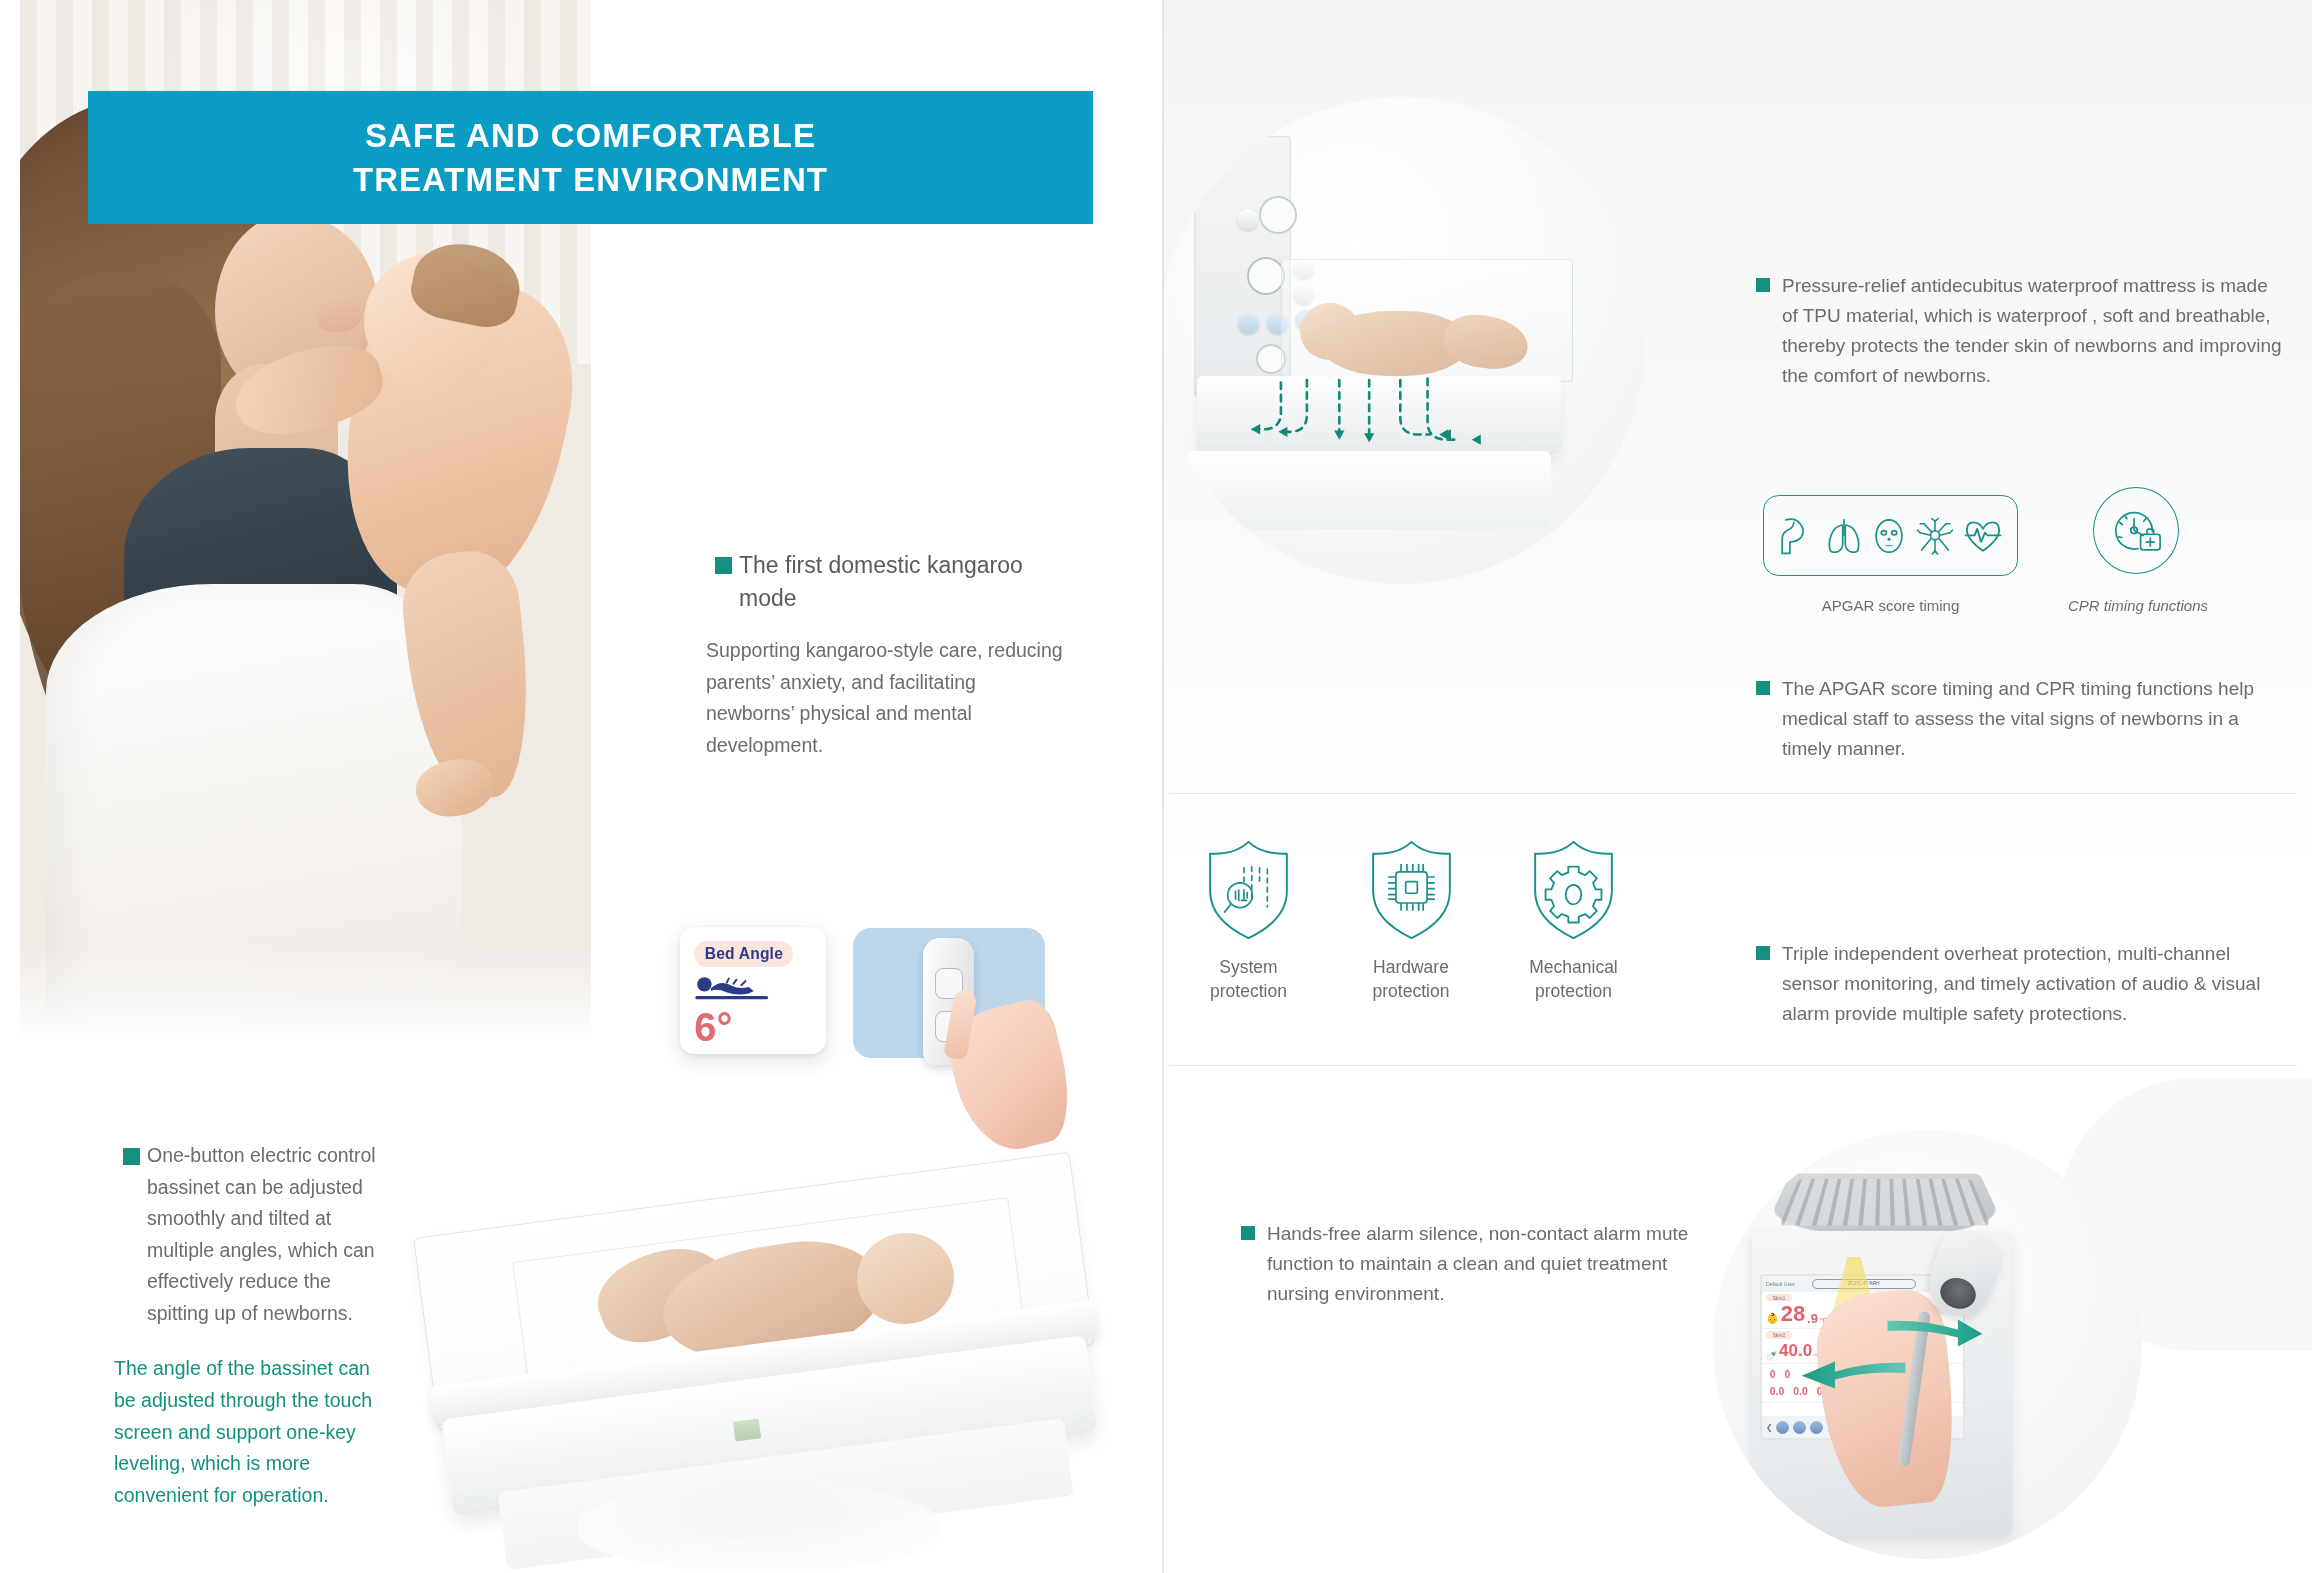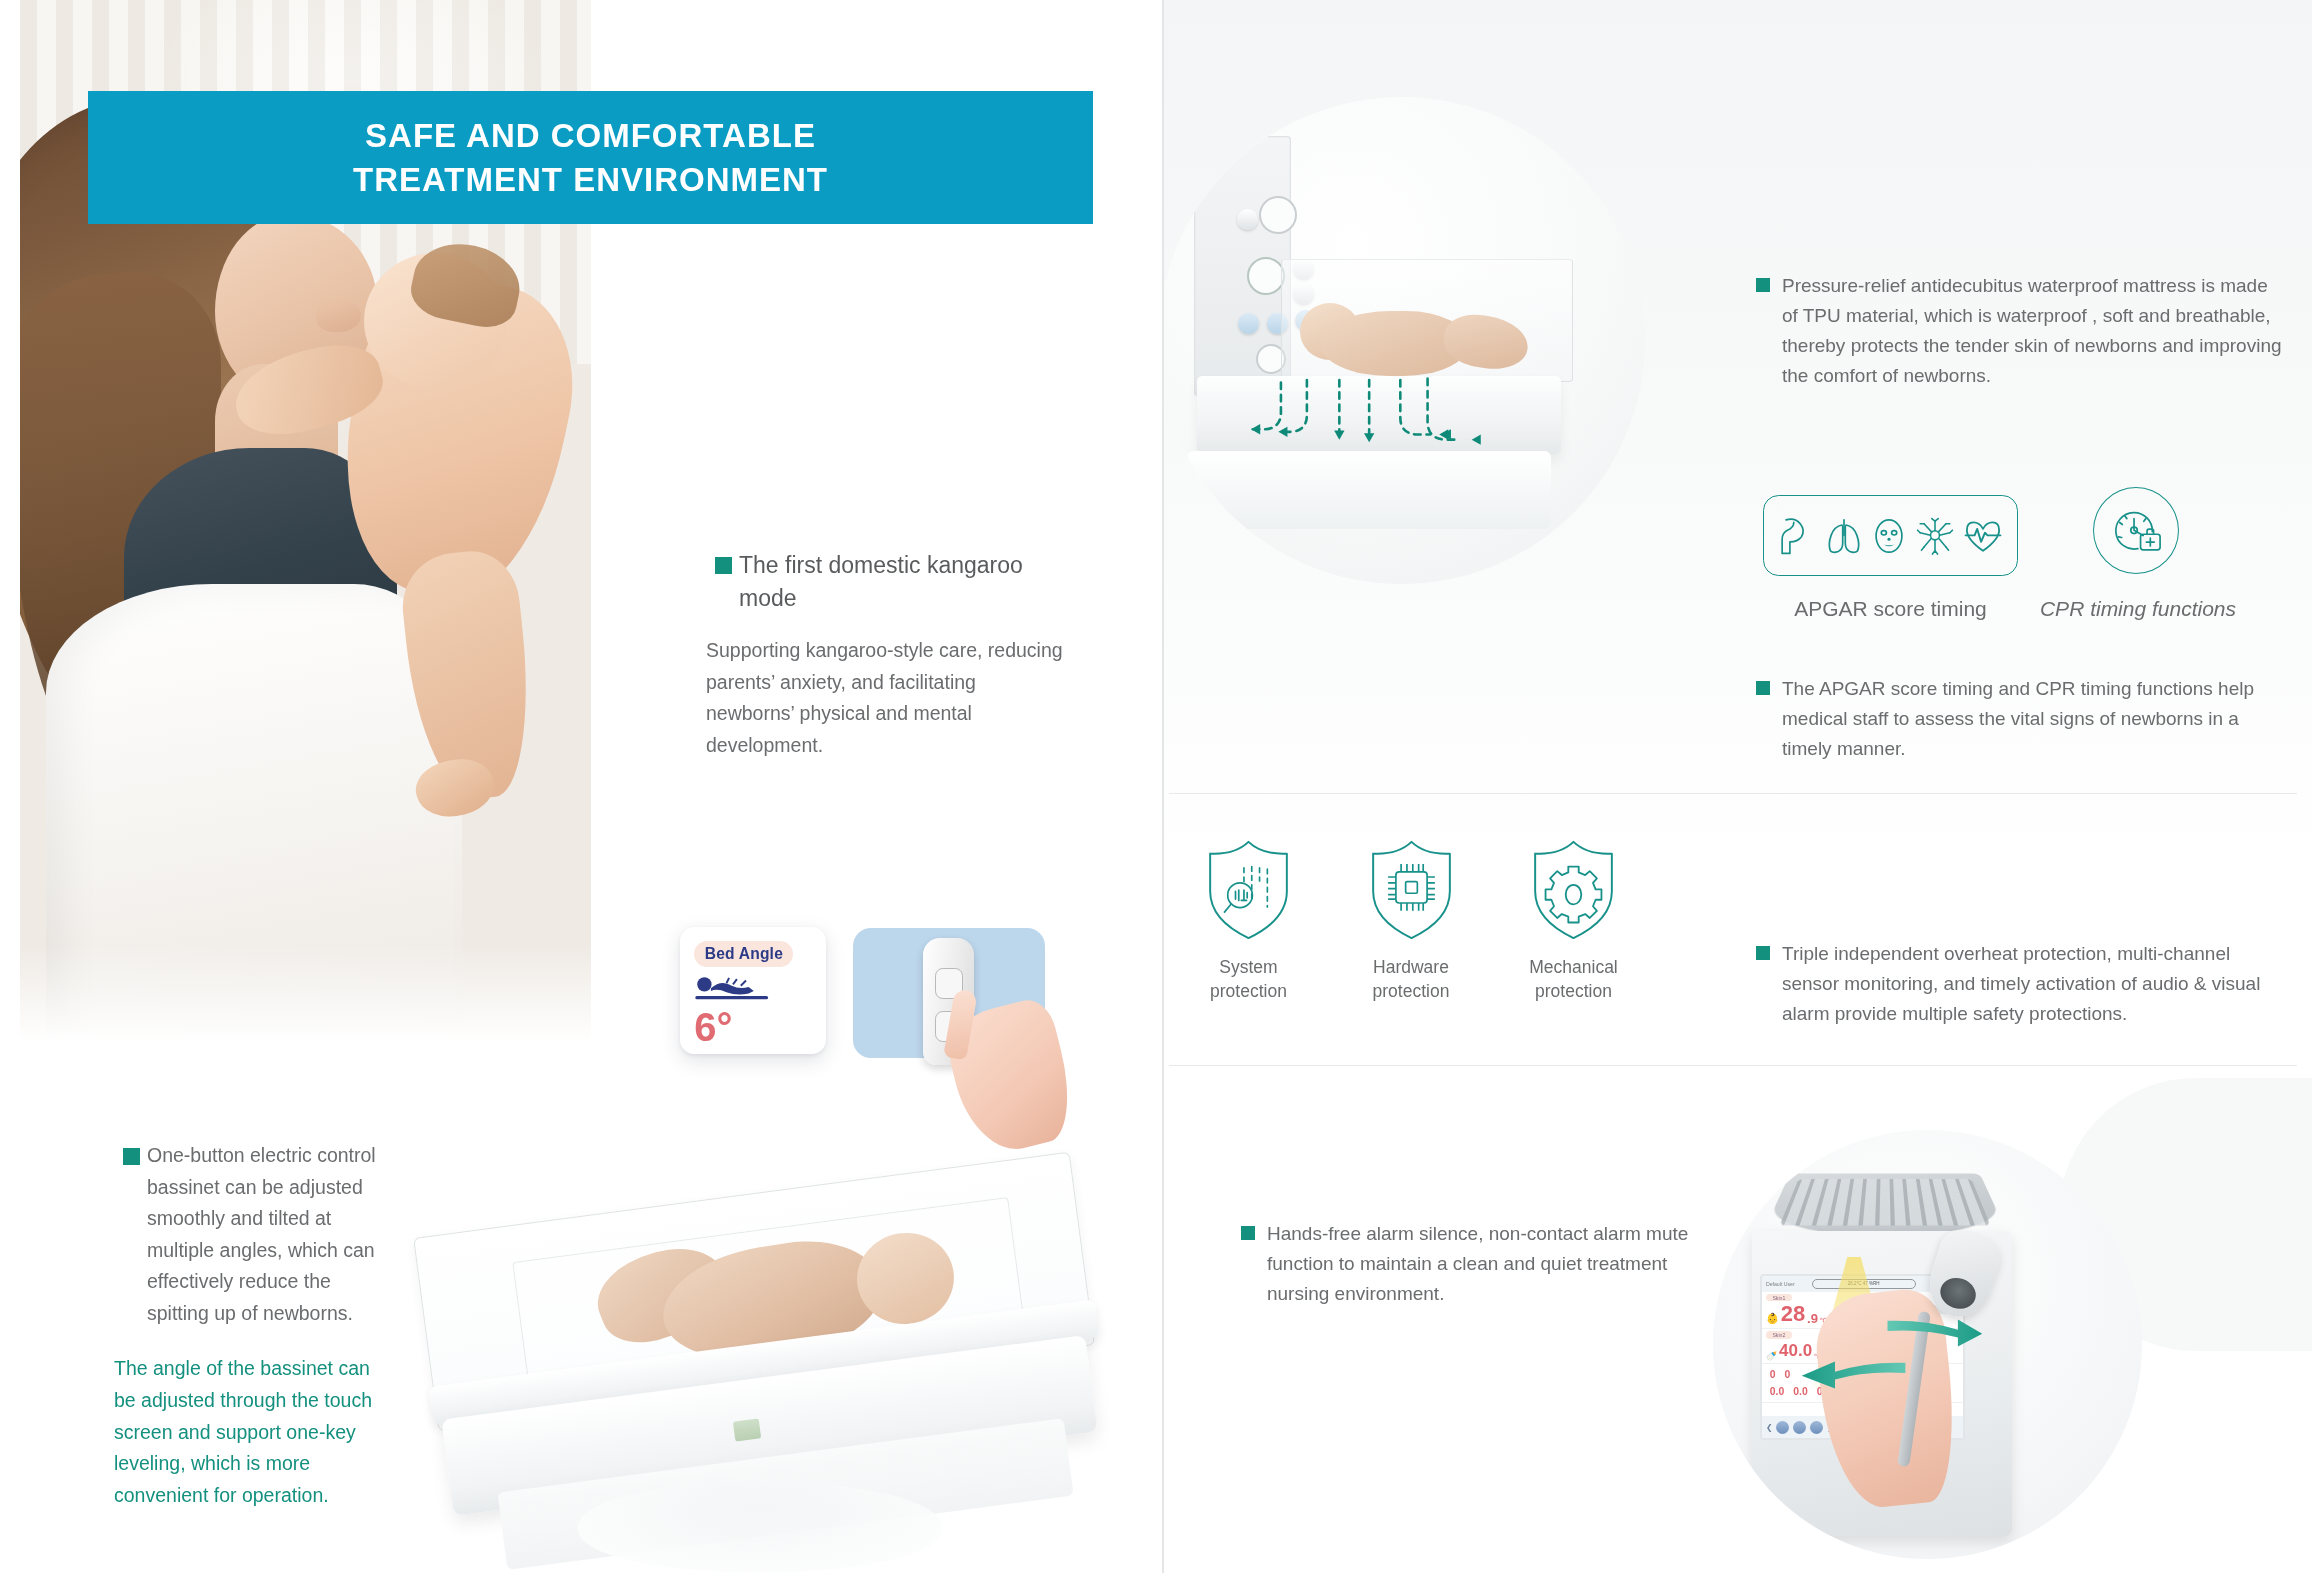--- a/index.html
+++ b/index.html
@@ -330,21 +330,21 @@
     position:absolute; left:599px; top:495px; width:255px; height:81px;
     border:1.6px solid #17918a; border-radius:15.6px;
     display:flex; align-items:center; justify-content:space-around; padding:0 9px;
   }
   .cpr-box {
     position:absolute; left:929px; top:487px; width:86px; height:87px;
     border:1.6px solid #17918a; border-radius:50%;
     display:flex; align-items:center; justify-content:center;
   }
   .icon-caption {
-    position:absolute; font-size:21px; color:#6a6c6e; text-align:center; width:255px;
+    position:absolute; font-size:15px; color:#6a6c6e; text-align:center; width:255px;
   }
 
   .shield-group {
     position:absolute; left:19.5px; top:838px; width:455px;
     display:flex; justify-content:space-between;
   }
   .shield-item { width:130px; display:flex; flex-direction:column; align-items:center; }
   .shield-item .lbl {
     margin-top:14.3px; font-size:17.5px; color:#6a6c6e; text-align:center; line-height:1.35;
   }

